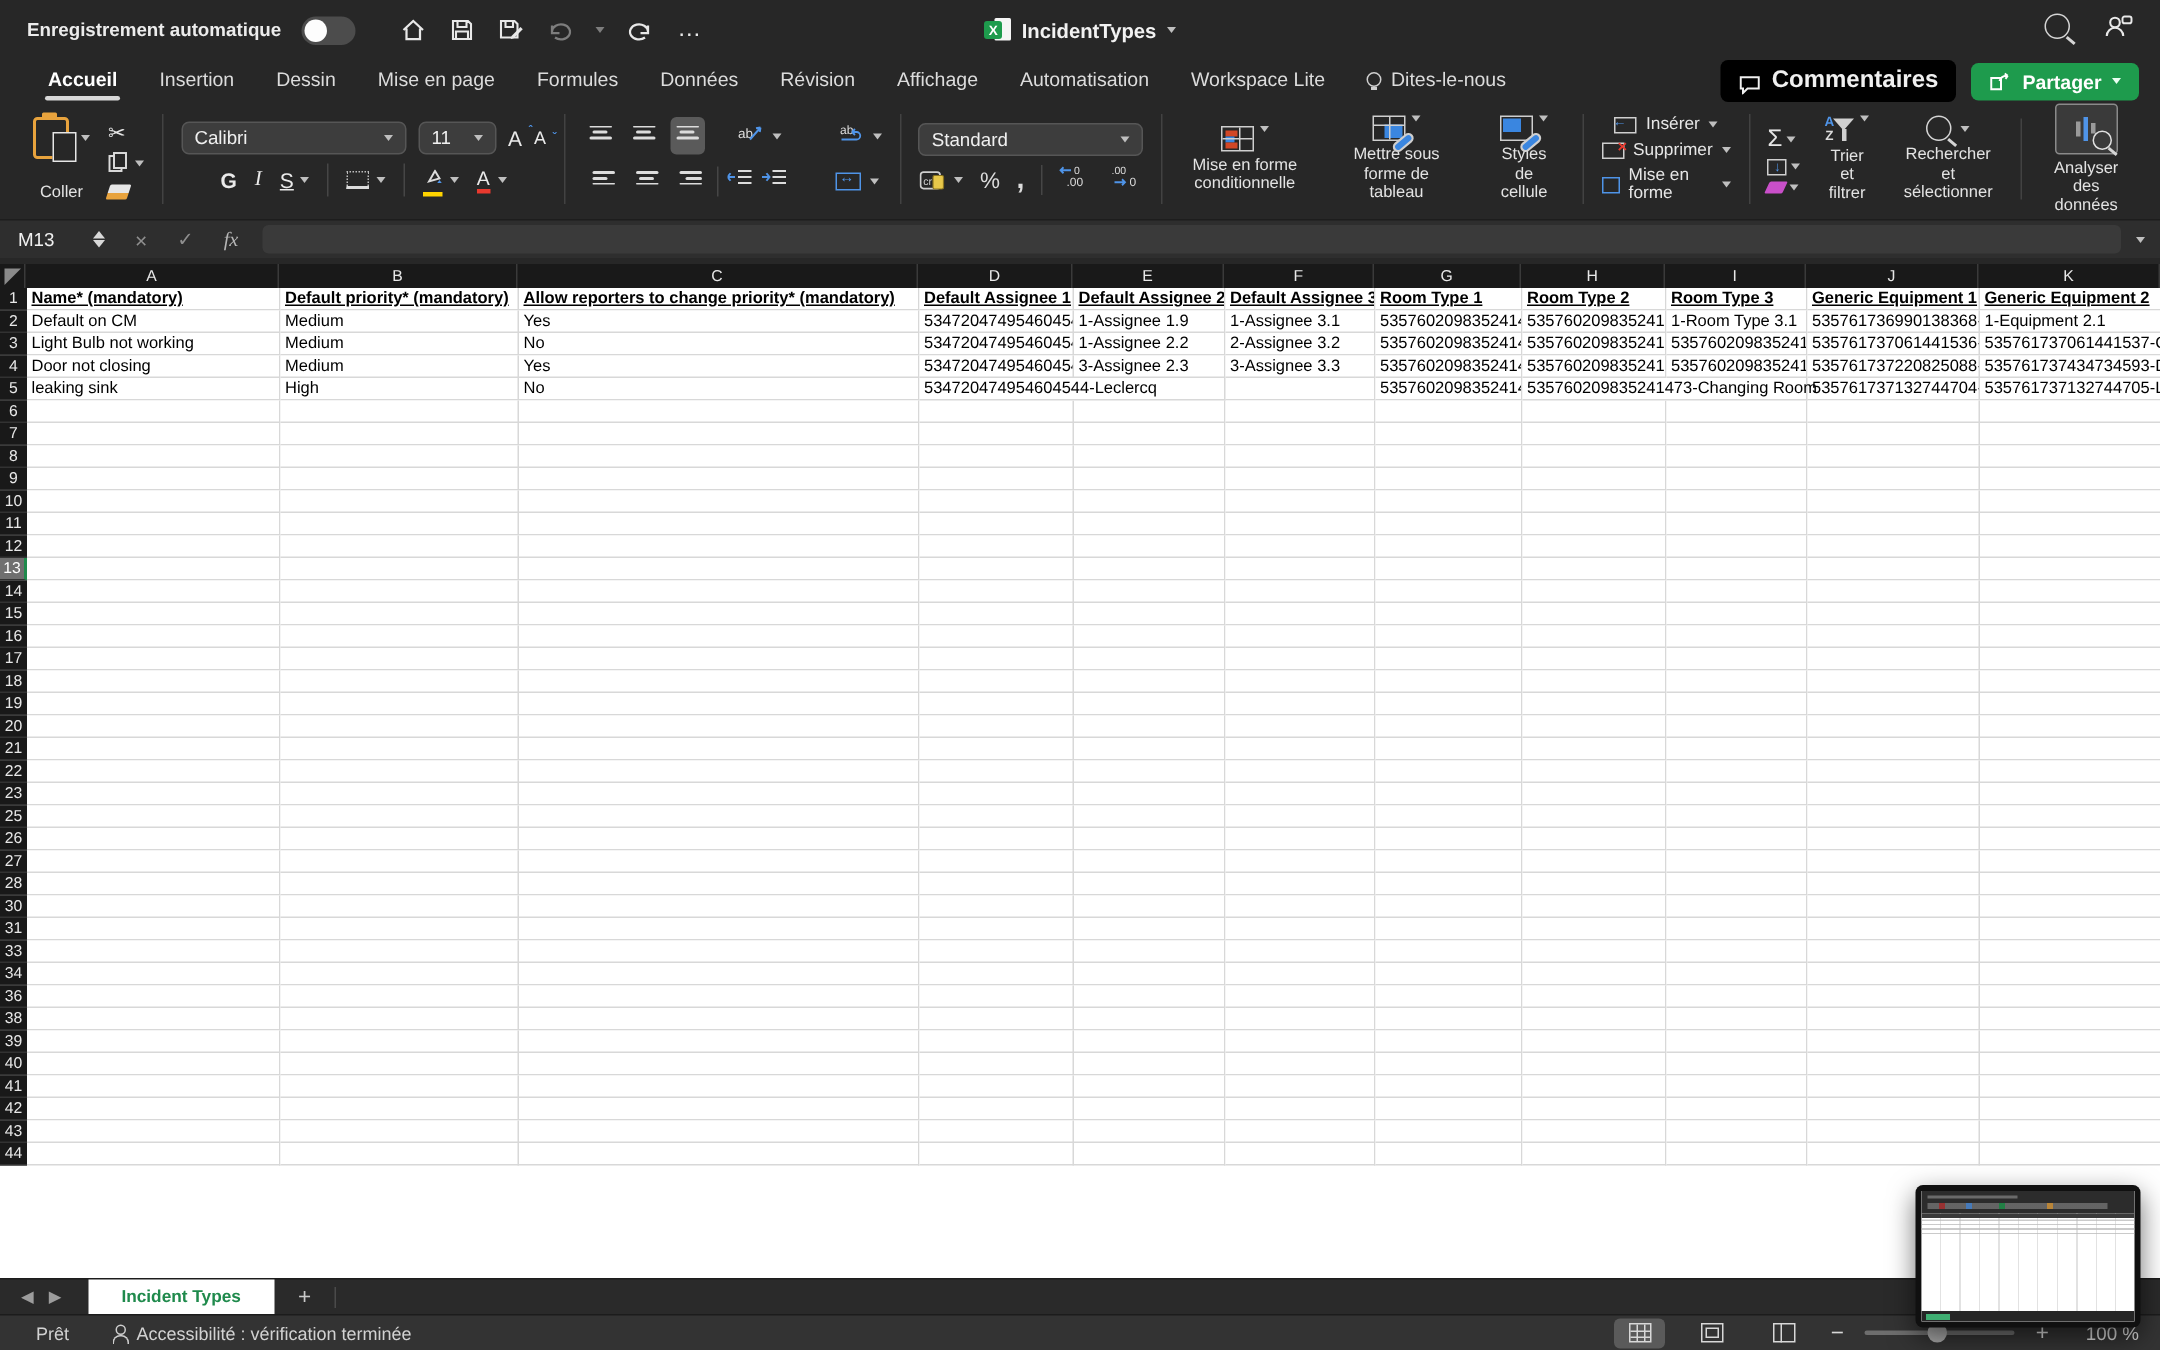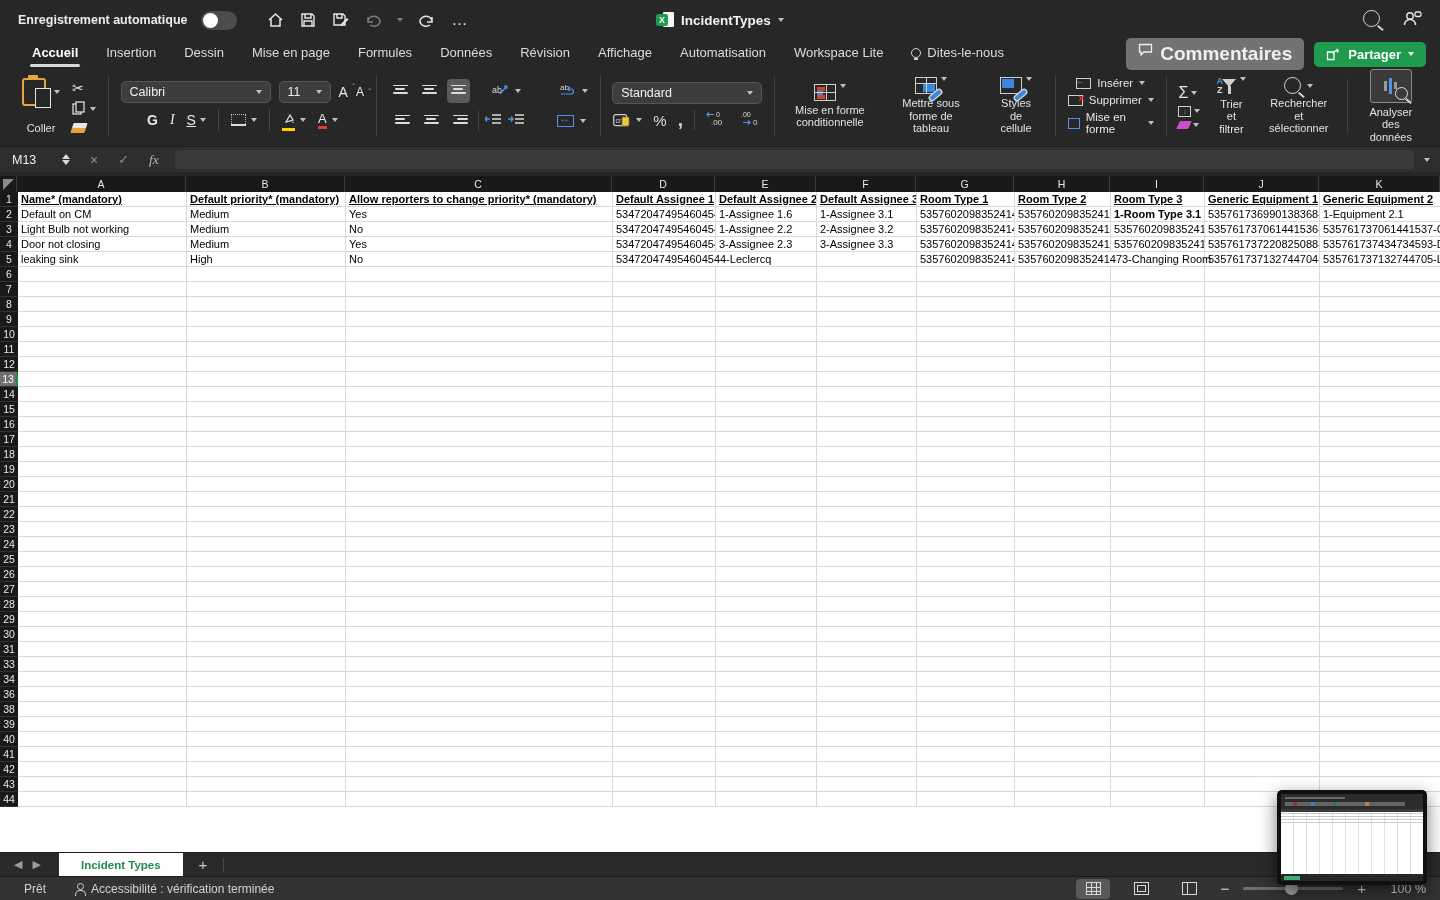--- a/index.html
+++ b/index.html
@@ -33,22 +33,22 @@
   .tabrow { position:absolute; left:0; top:40px; width:1440px; height:28px; display:flex; align-items:center; }
   .tabs { display:flex; align-items:flex-start; margin-left:18px; gap:0; }
   .rtab { font-size:13px; color:#dcdcdc; padding:4px 14px 7px; position:relative; white-space:nowrap;
           display:flex; align-items:center; gap:6px; }
   .rtab.active { color:#ffffff; font-weight:700; }
   .rtab.active::after { content:""; position:absolute; left:12px; right:12px; bottom:0; height:3px;
                         background:#d8d8d8; border-radius:2px; }
   .bulb { width:10px; height:10px; border:1.4px solid #cfcfcf; border-radius:50%; position:relative; display:inline-block; }
   .bulb::after { content:""; position:absolute; left:2px; bottom:-3.5px; width:3.2px; height:2.5px; background:#cfcfcf; }
   .tabrow-right { margin-left:auto; display:flex; align-items:center; gap:10px; margin-right:14px; }
-  .btn-comments { display:flex; align-items:flex-start; gap:7px; background:#737373; color:#f0f0f0;
-                  border-radius:5px; font-size:19px; font-weight:700; padding:5px 12px; }
+  .btn-comments { display:flex; align-items:flex-end; gap:7px; background:#000000; color:#f0f0f0;
+                  border-radius:5px; font-size:16px; font-weight:700; padding:5px 12px; }
   .btn-share { display:flex; align-items:center; gap:7px; background:#1e9b4d; color:#fff;
                border-radius:5px; font-size:13px; font-weight:700; padding:5px 12px; }
   .btn-share .chev { border-top-color:#eafff2; }
 
   
   .ribbon { position:absolute; left:0; top:68px; width:1440px; height:78px; display:flex; align-items:stretch;
             padding:4px 8px 6px 12px; }
   .rgroup { display:flex; align-items:center; padding:0 10px; }
   .rsep { width:1px; background:#424242; margin:4px 2px; }
   .big-btn { display:flex; flex-direction:column; align-items:center; gap:2px; font-size:11px; color:#e3e3e3; }
@@ -604,25 +604,25 @@
           <span class="cell hdr" style="width: 94px;">Room Type 3</span>
           <span class="cell hdr" style="width: 115px;">Generic Equipment 1</span>
           <span class="cell hdr" style="width: 121px;">Generic Equipment 2</span>
         </div>
         <div class="grow">
           <span class="rowhead">2</span>
           <span class="cell" style="width: 169px;">Default on CM</span>
           <span class="cell" style="width: 159px;">Medium</span>
           <span class="cell" style="width: 267px;">Yes</span>
           <span class="cell" style="width: 103px;">53472047495460454</span>
-          <span class="cell" style="width: 101px;">1-Assignee 1.6</span>
+          <span class="cell" style="width: 101px;">1-Assignee 1.9</span>
           <span class="cell" style="width: 100px;">1-Assignee 3.1</span>
           <span class="cell" style="width: 98px;">53576020983524144</span>
           <span class="cell" style="width: 96px;">53576020983524144</span>
-          <span class="cell" style="width: 94px; font-weight: bold;">1-Room Type 3.1</span>
+          <span class="cell" style="width: 94px;">1-Room Type 3.1</span>
           <span class="cell" style="width: 115px;">535761736990138368-R</span>
           <span class="cell" style="width: 121px;">1-Equipment 2.1</span>
         </div>
         <div class="grow">
           <span class="rowhead">3</span>
           <span class="cell" style="width: 169px;">Light Bulb not working</span>
           <span class="cell" style="width: 159px;">Medium</span>
           <span class="cell" style="width: 267px;">No</span>
           <span class="cell" style="width: 103px;">53472047495460454</span>
           <span class="cell" style="width: 101px;">1-Assignee 2.2</span>
@@ -905,34 +905,20 @@
           <span class="cell" style="width: 103px;"></span>
           <span class="cell" style="width: 101px;"></span>
           <span class="cell" style="width: 100px;"></span>
           <span class="cell" style="width: 98px;"></span>
           <span class="cell" style="width: 96px;"></span>
           <span class="cell" style="width: 94px;"></span>
           <span class="cell" style="width: 115px;"></span>
           <span class="cell" style="width: 121px;"></span>
         </div>
         <div class="grow">
-          <span class="rowhead">24</span>
-          <span class="cell" style="width: 169px;"></span>
-          <span class="cell" style="width: 159px;"></span>
-          <span class="cell" style="width: 267px;"></span>
-          <span class="cell" style="width: 103px;"></span>
-          <span class="cell" style="width: 101px;"></span>
-          <span class="cell" style="width: 100px;"></span>
-          <span class="cell" style="width: 98px;"></span>
-          <span class="cell" style="width: 96px;"></span>
-          <span class="cell" style="width: 94px;"></span>
-          <span class="cell" style="width: 115px;"></span>
-          <span class="cell" style="width: 121px;"></span>
-        </div>
-        <div class="grow">
           <span class="rowhead">25</span>
           <span class="cell" style="width: 169px;"></span>
           <span class="cell" style="width: 159px;"></span>
           <span class="cell" style="width: 267px;"></span>
           <span class="cell" style="width: 103px;"></span>
           <span class="cell" style="width: 101px;"></span>
           <span class="cell" style="width: 100px;"></span>
           <span class="cell" style="width: 98px;"></span>
           <span class="cell" style="width: 96px;"></span>
           <span class="cell" style="width: 94px;"></span>
@@ -962,34 +948,20 @@
           <span class="cell" style="width: 101px;"></span>
           <span class="cell" style="width: 100px;"></span>
           <span class="cell" style="width: 98px;"></span>
           <span class="cell" style="width: 96px;"></span>
           <span class="cell" style="width: 94px;"></span>
           <span class="cell" style="width: 115px;"></span>
           <span class="cell" style="width: 121px;"></span>
         </div>
         <div class="grow">
           <span class="rowhead">28</span>
-          <span class="cell" style="width: 169px;"></span>
-          <span class="cell" style="width: 159px;"></span>
-          <span class="cell" style="width: 267px;"></span>
-          <span class="cell" style="width: 103px;"></span>
-          <span class="cell" style="width: 101px;"></span>
-          <span class="cell" style="width: 100px;"></span>
-          <span class="cell" style="width: 98px;"></span>
-          <span class="cell" style="width: 96px;"></span>
-          <span class="cell" style="width: 94px;"></span>
-          <span class="cell" style="width: 115px;"></span>
-          <span class="cell" style="width: 121px;"></span>
-        </div>
-        <div class="grow">
-          <span class="rowhead">29</span>
           <span class="cell" style="width: 169px;"></span>
           <span class="cell" style="width: 159px;"></span>
           <span class="cell" style="width: 267px;"></span>
           <span class="cell" style="width: 103px;"></span>
           <span class="cell" style="width: 101px;"></span>
           <span class="cell" style="width: 100px;"></span>
           <span class="cell" style="width: 98px;"></span>
           <span class="cell" style="width: 96px;"></span>
           <span class="cell" style="width: 94px;"></span>
           <span class="cell" style="width: 115px;"></span>

